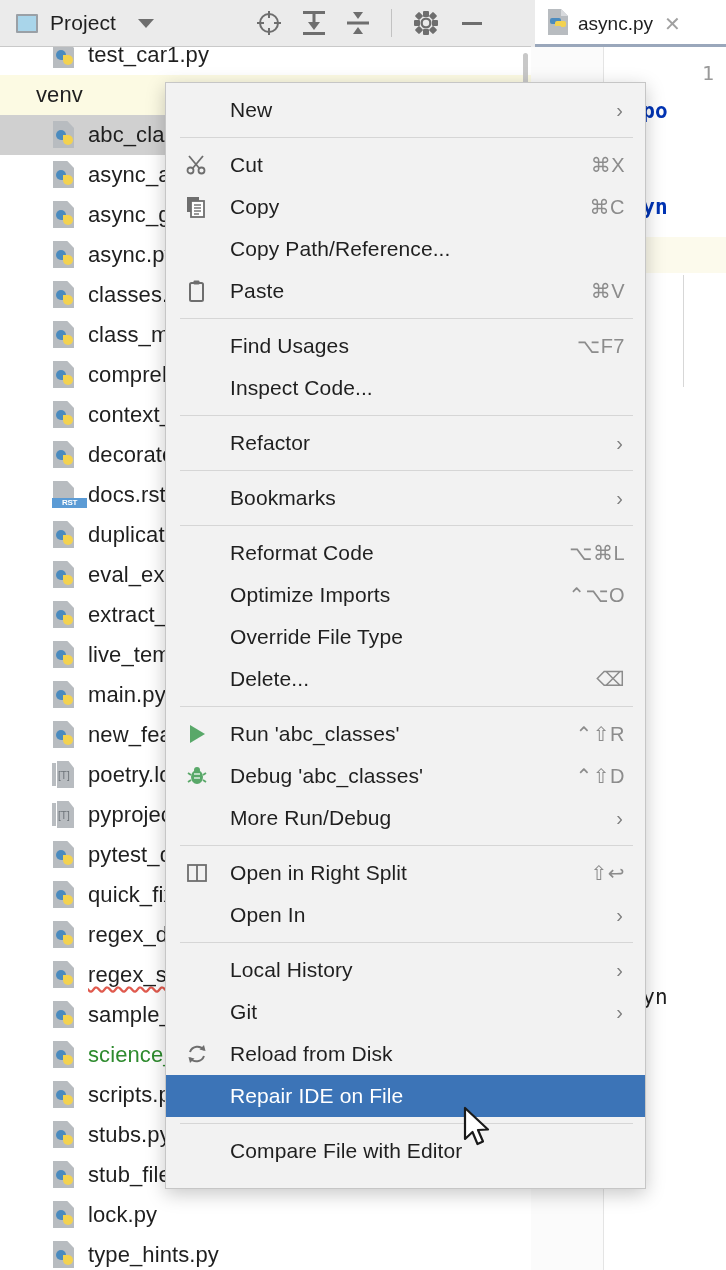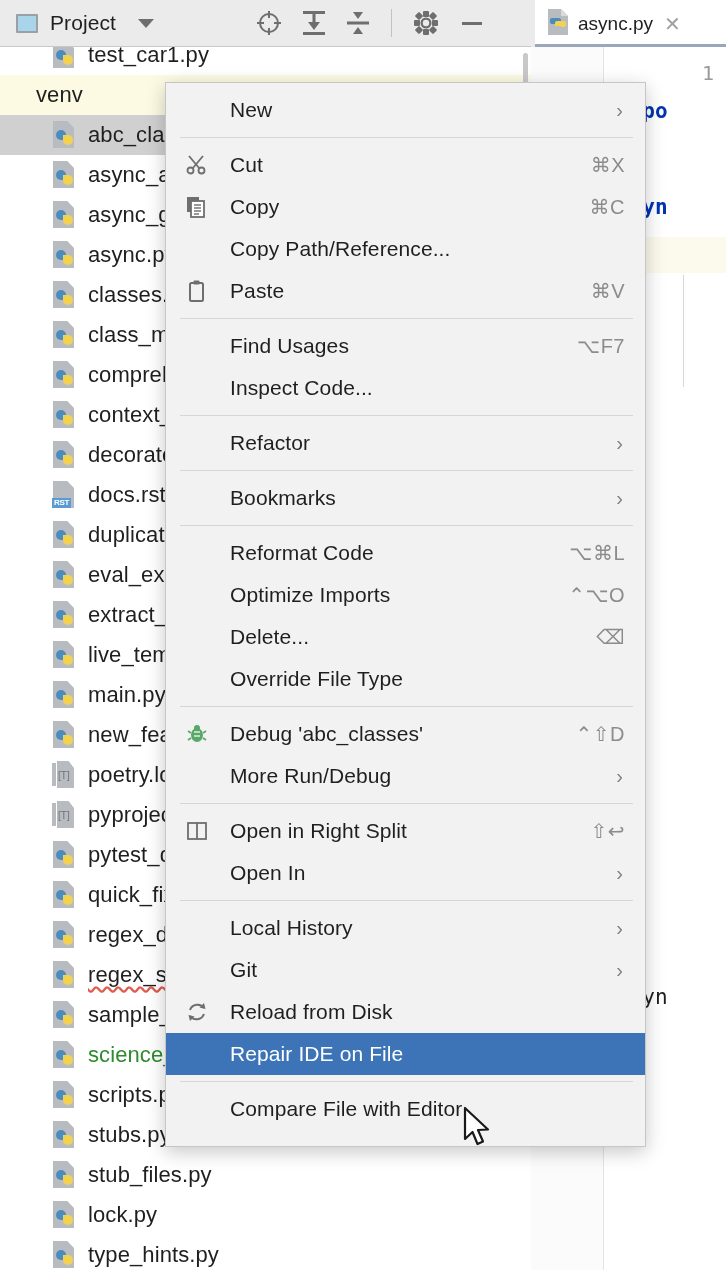--- a/index.html
+++ b/index.html
@@ -251,21 +251,21 @@
     background: #f3d250;
   }
   .ic-badge {
     position: absolute;
     left: 0; bottom: 1px;
     font-family: "Liberation Sans", sans-serif;
     font-size: 8px;
     font-weight: bold;
     color: #ffffff;
     background: #5b9bd5;
-    padding: 1px 2px;
+    padding: 1px 10px;
     line-height: 1;
     letter-spacing: -0.3px;
   }
   .ic-toml {
     position: absolute;
     left: 6px; top: 9px;
     font-size: 10px;
     color: #6d7378;
     font-family: "Liberation Sans", sans-serif;
   }
@@ -796,28 +796,37 @@
           <span class="mi-label">Reformat Code</span>
           <span class="mi-shortcut">⌥⌘L</span>
         </div>
         <div class="mi">
           <span class="mi-icon"></span>
           <span class="mi-label">Optimize Imports</span>
           <span class="mi-shortcut">⌃⌥O</span>
         </div>
         <div class="mi">
           <span class="mi-icon"></span>
+          <span class="mi-label">Override File Type</span>
+        </div>
+        <div class="mi">
+          <span class="mi-icon"></span>
           <span class="mi-label">Delete...</span>
           <span class="mi-shortcut">⌫</span>
         </div>
-        <div class="mi">
-          <span class="mi-icon"></span>
-          <span class="mi-label">Override File Type</span>
-        </div>
         <div class="mi-sep"></div>
+        <div class="mi">
+          <span class="mi-icon">
+            <svg width="22" height="22" viewBox="0 0 22 22">
+              <polygon points="4,2 19,11 4,20" fill="#59a869"></polygon>
+            </svg>
+          </span>
+          <span class="mi-label">Run 'abc_classes'</span>
+          <span class="mi-shortcut">⌃⇧R</span>
+        </div>
         <div class="mi">
           <span class="mi-icon">
             <svg width="22" height="22" viewBox="0 0 22 22">
               <ellipse cx="11" cy="12" rx="6" ry="7" fill="#59a869"></ellipse>
               <circle cx="11" cy="5" r="3" fill="#59a869"></circle>
               <line x1="2" y1="8" x2="5" y2="10" stroke="#59a869" stroke-width="1.8"></line>
               <line x1="20" y1="8" x2="17" y2="10" stroke="#59a869" stroke-width="1.8"></line>
               <line x1="2" y1="17" x2="5" y2="15" stroke="#59a869" stroke-width="1.8"></line>
               <line x1="20" y1="17" x2="17" y2="15" stroke="#59a869" stroke-width="1.8"></line>
               <line x1="8" y1="9" x2="14" y2="9" stroke="#ffffff" stroke-width="1.2"></line>

